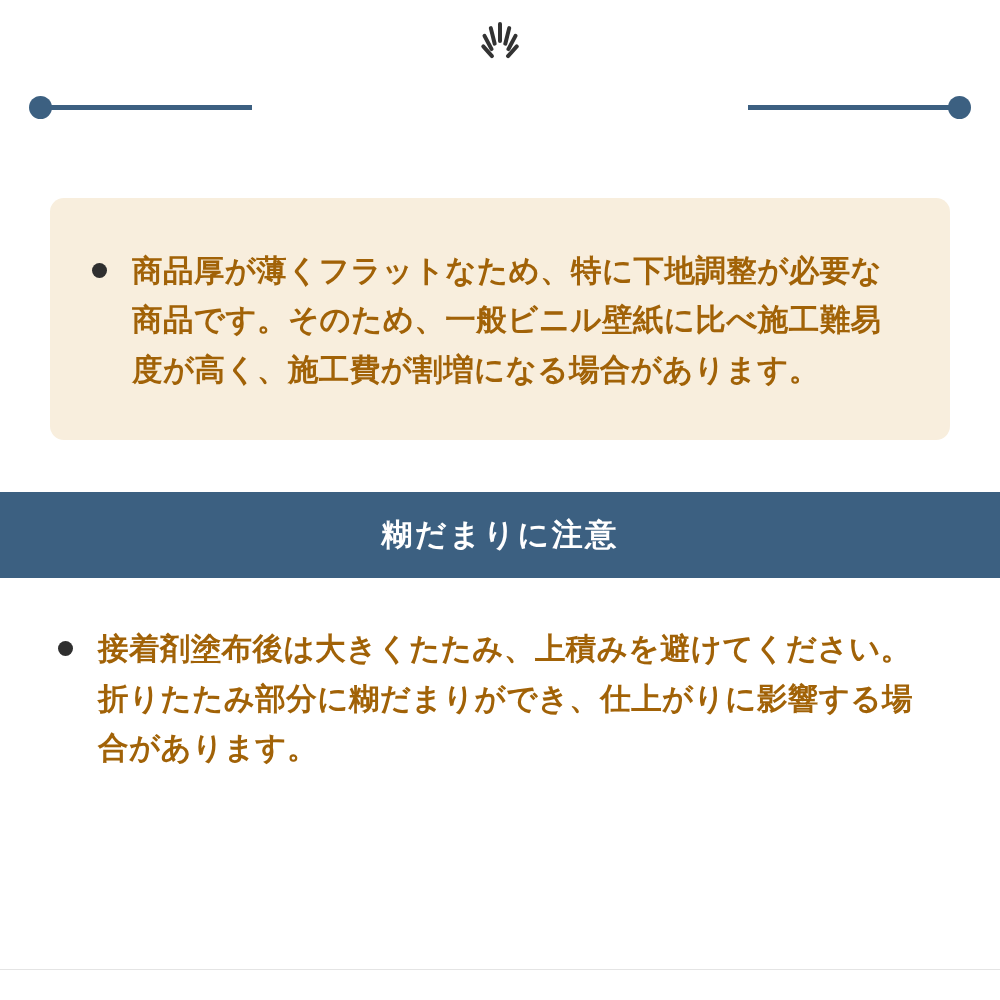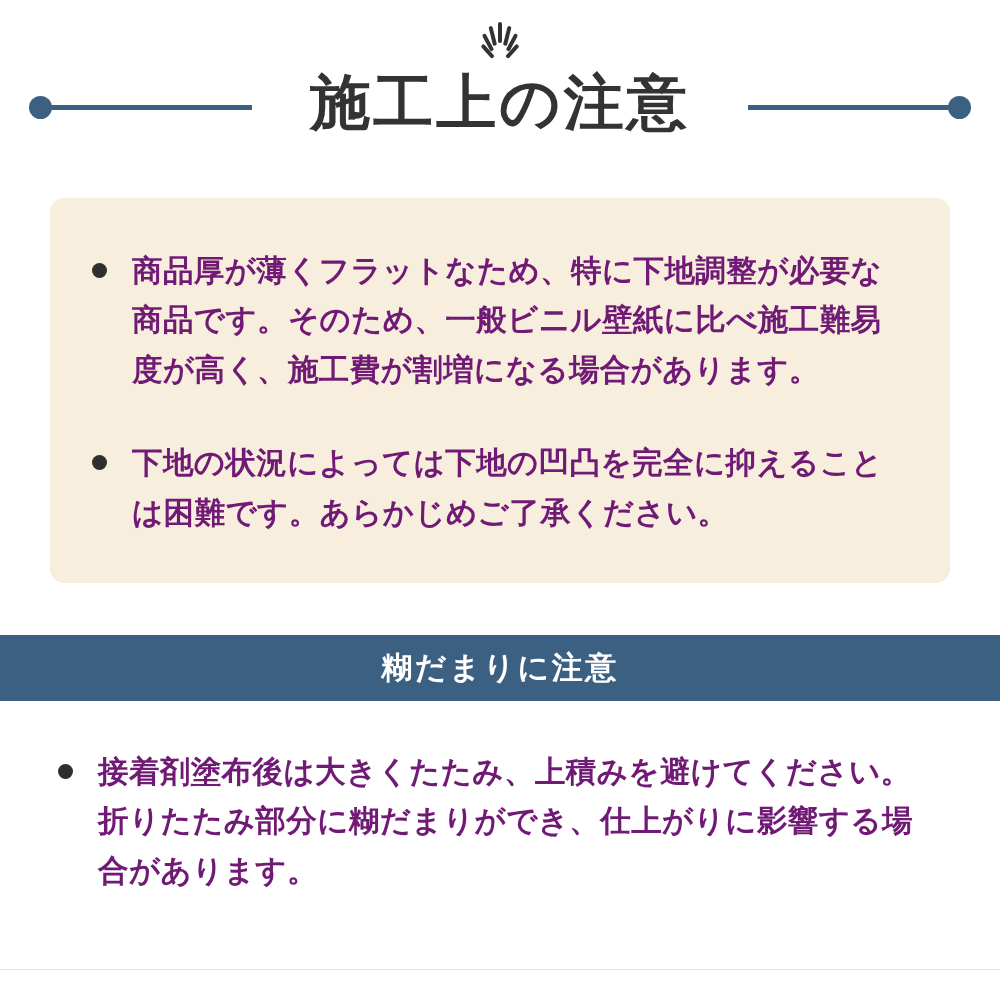--- a/index.html
+++ b/index.html
@@ -88,39 +88,39 @@
   ul.bullets {
     list-style: none;
   }
   ul.bullets > li {
     position: relative;
     padding-left: 48px;
     font-size: 30.5px;
     line-height: 1.62;
     letter-spacing: 0.4px;
     font-weight: 700;
-    color: #701a75;
+    color: #a16207;
     font-family: "DejaVu Sans", sans-serif;
   }
   ul.bullets > li + li { margin-top: 44px; }
 
   ul.bullets > li .dot {
     position: absolute;
     left: 8px;
     top: 17px;
     width: 15px;
     height: 15px;
     border-radius: 50%;
     background: #2f2f2f;
   }
 
   
   .band {
     margin-top: 52px;
-    height: 66px;
+    height: 86px;
     background: #3c6081;
     display: flex;
     align-items: center;
     justify-content: center;
   }
   .band-title {
     color: #ffffff;
     font-size: 31px;
     font-weight: 700;
     letter-spacing: 2.5px;
@@ -156,35 +156,30 @@
     <div class="spark" style="transform: translateX(-50%) rotate(-14deg) translateY(-20px); height:20px;"></div>
     <div class="spark" style="transform: translateX(-50%) rotate(0deg)   translateY(-22px); height:21px;"></div>
     <div class="spark" style="transform: translateX(-50%) rotate(14deg)  translateY(-20px); height:20px;"></div>
     <div class="spark" style="transform: translateX(-50%) rotate(28deg)  translateY(-16px); height:19px;"></div>
     <div class="spark" style="transform: translateX(-50%) rotate(42deg)  translateY(-10px); height:17px;"></div>
   </div>
 
   <div class="rule-dot left"></div>
   <div class="title-rule left"></div>
 
-  <h1 class="page-title">施工上の注意</h1>
 
   <div class="title-rule right"></div>
   <div class="rule-dot right"></div>
 </div>
 
 <div class="note-card">
   <ul class="bullets">
     <li>
       <span class="dot"></span>
       <span>商品厚が薄くフラットなため、特に下地調整が必要な商品です。そのため、一般ビニル壁紙に比べ施工難易度が高く、施工費が割増になる場合があります。</span>
-    </li>
-    <li>
-      <span class="dot"></span>
-      <span>下地の状況によっては下地の凹凸を完全に抑えることは困難です。あらかじめご了承ください。</span>
     </li>
   </ul>
 </div>
 
 <div class="band">
   <span class="band-title">糊だまりに注意</span>
 </div>
 
 <div class="lower-list">
   <ul class="bullets">

